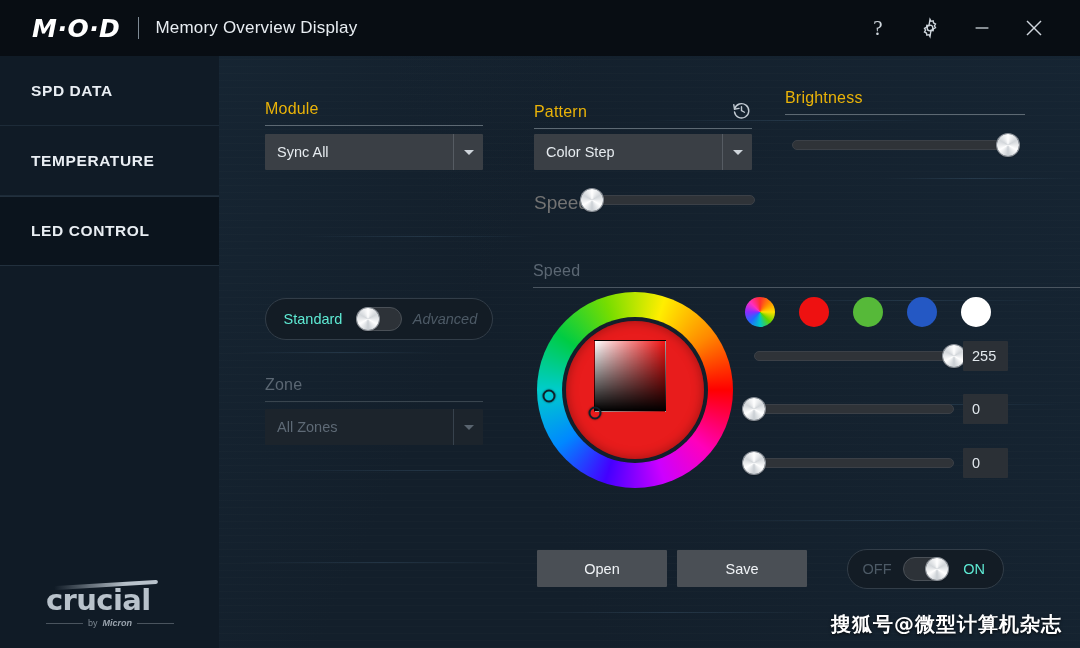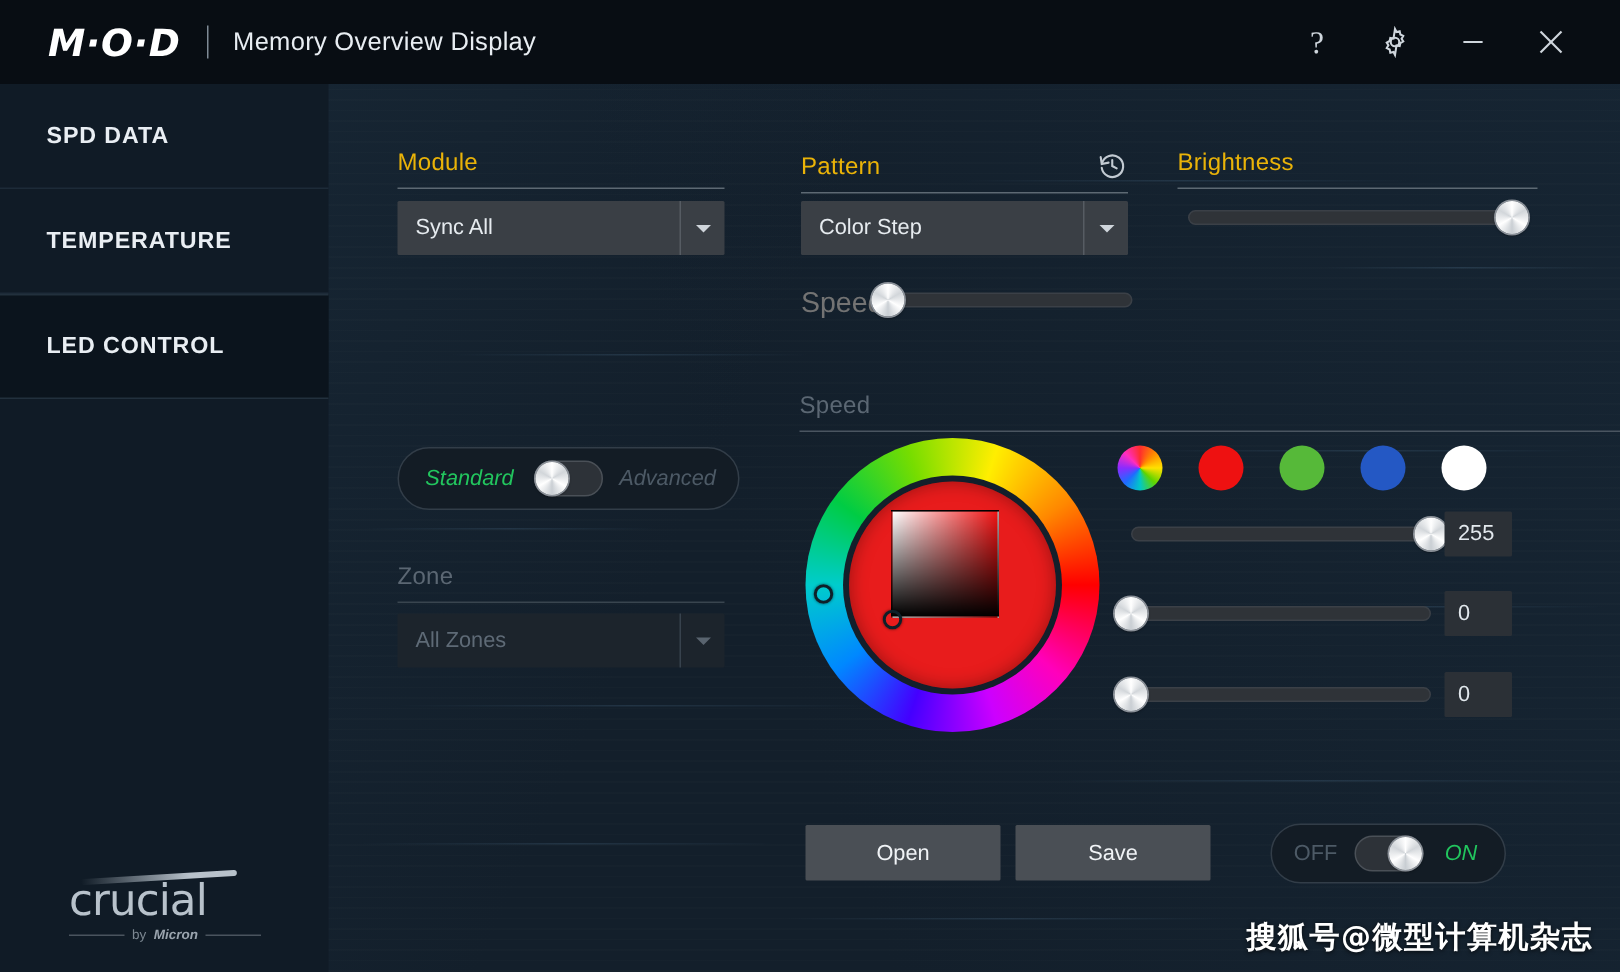--- a/index.html
+++ b/index.html
@@ -84,21 +84,21 @@
   .nav-item.active {
     background: #0b141d;
     border-top: 1px solid #22303d;
     border-bottom: 1px solid #22303d;
   }
   #crucial-logo {
     position: absolute; left: 46px; bottom: 20px;
     width: 128px; user-select: none;
   }
   #crucial-word {
-    color: #b8c2cb; font-size: 29px; font-weight: 400;
+    color: #b8c2cb; font-size: 29px; font-weight: 700;
     letter-spacing: -0.6px; line-height: 1;
     font-family: "DejaVu Sans", sans-serif;
   }
   #crucial-swoosh {
     position: absolute; top: -3px; left: 8px;
     width: 104px; height: 4px;
     background: linear-gradient(90deg, rgba(184,194,203,0) 0%, #b8c2cb 70%, #b8c2cb 100%);
     border-radius: 3px;
     transform: rotate(-3.5deg);
   }
@@ -178,21 +178,21 @@
     position: absolute;
     display: flex; align-items: center;
     border-radius: 22px;
     background: #131c25;
     border: 1px solid #323d48;
     cursor: pointer;
   }
   .pill-toggle .pt-label {
     font-size: 14.5px; text-align: center; white-space: nowrap;
   }
-  .pill-toggle .pt-label.on { color: #22c55e; font-style: italic; }
+  .pill-toggle .pt-label.on { color: #5eead4; }
   .pill-toggle .pt-label.off { color: #4d5a66; }
   .pt-switch {
     position: relative;
     width: 46px; height: 24px; border-radius: 14px;
     background: #2d3238;
     border: 1px solid #4a5057;
     flex: none;
   }
   .pt-switch .pt-knob {
     position: absolute; top: 50%;
@@ -385,21 +385,21 @@
           <i></i>
         </span>
     </div>
 
     <div class="slider-label" style="left:315px; top:136px;">Speed</div>
     <div class="slider" style="left:373px; top:133px; width:163px;">
       <div class="track"></div>
       <div class="knob" id="speed-knob" style="left: 0%;"></div>
     </div>
 
-    <div class="section-head" style="left:566px; top:44px; width:240px;">
+    <div class="section-head" style="left:566px; top:33px; width:240px;">
       <span>Brightness</span>
     </div>
     <div class="slider" style="left:573px; top:78px; width:216px;">
       <div class="track"></div>
       <div class="knob" id="brightness-knob" style="left: 100%;"></div>
     </div>
 
     <div class="pill-toggle" style="left:46px; top:242px; width:228px; height:42px; padding:0 10px; justify-content:space-between;">
       <span class="pt-label on" style="width:74px;">Standard</span>
       <span class="pt-switch">

